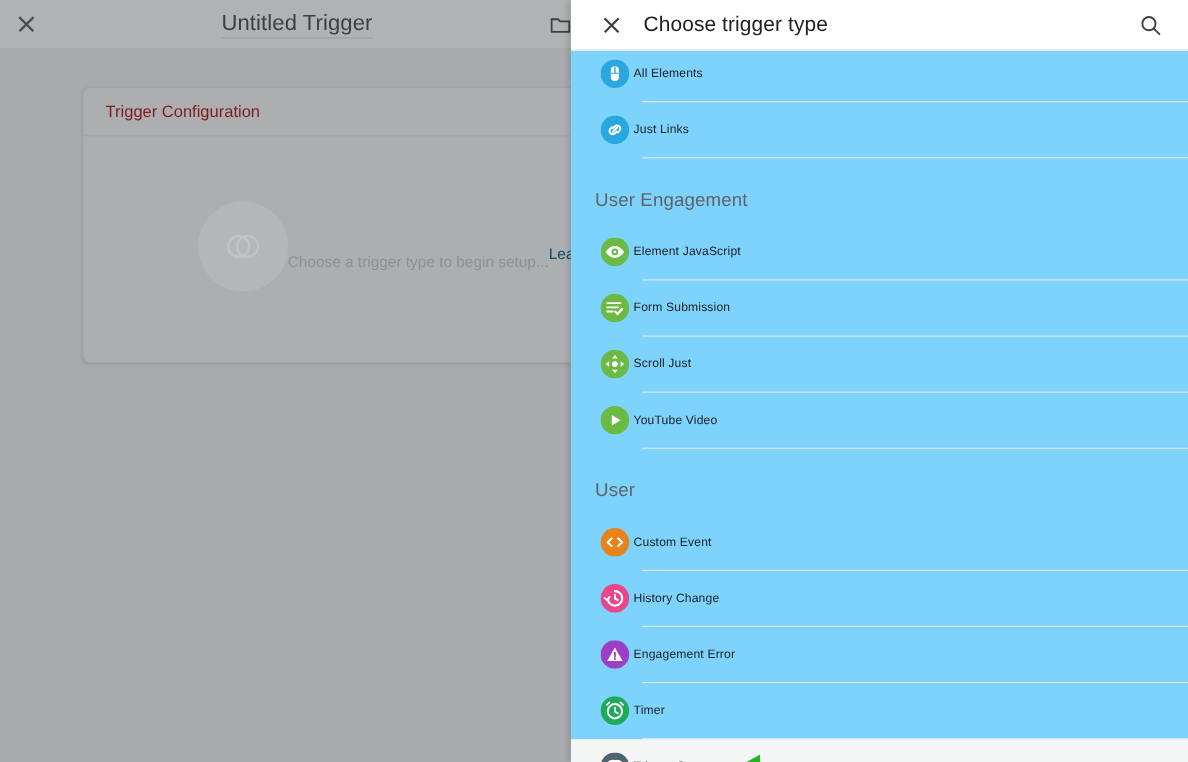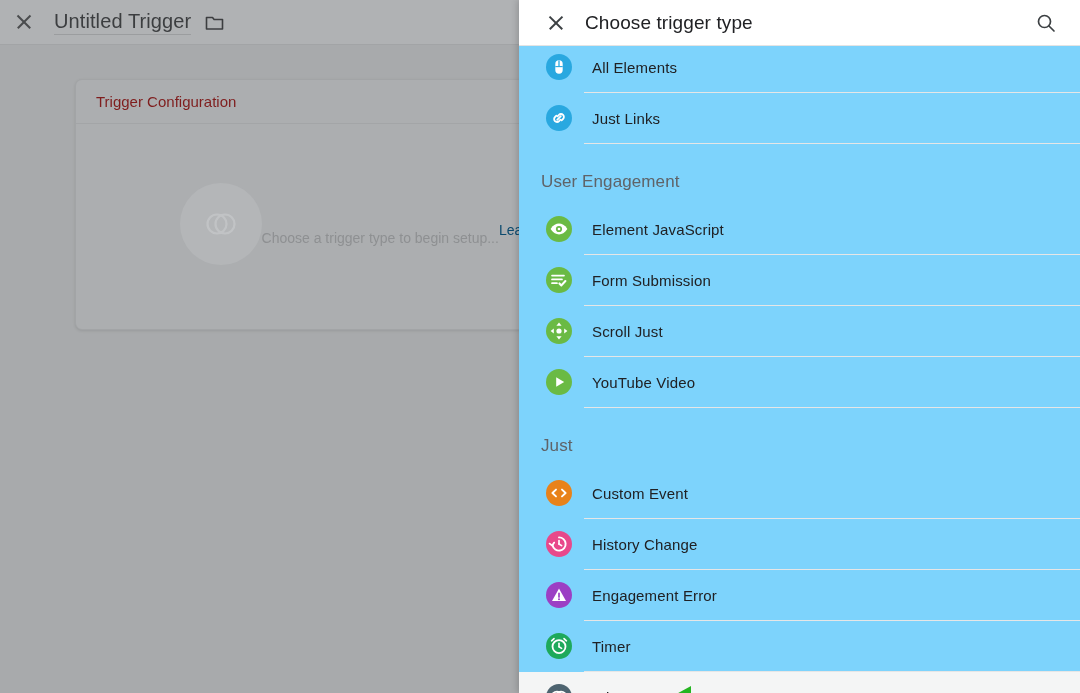--- a/index.html
+++ b/index.html
@@ -14,21 +14,21 @@
   #backdrop {
     position: absolute; left: 0; top: 0;
     width: 1080px; height: 693px;
     background: #a8aaac;
   }
   #bg-header {
     position: absolute; left: 0; top: 0;
     width: 519px; height: 45px;
     background: #b0b2b4;
     border-bottom: 1px solid #a2a4a6;
-    display: flex; align-items: center;
+    display: flex; align-items: center; justify-content: space-between;
   }
   #bg-close {
     width: 20px; height: 20px; margin-left: 14px;
     position: relative; flex: none;
   }
   #bg-close::before, #bg-close::after {
     content: ""; position: absolute; left: 1px; top: 9px;
     width: 18px; height: 1.6px; background: #4a4c4e;
   }
   #bg-close::before { transform: rotate(45deg); }
@@ -119,22 +119,22 @@
   .row {
     height: 50px;
     display: flex; align-items: center;
     padding-left: 27px;
     cursor: pointer; position: relative;
   }
   .row.highlight { background: #f4f5f5; }
   .row-icon { width: 26px; height: 26px; flex: none; }
   .row-icon svg { display: block; }
   .row-label {
-    margin-left: 20px;
-    font-size: 15px; color: #202124; letter-spacing: .15px;
+    margin-left: 4px;
+    font-size: 11px; color: #202124; letter-spacing: .15px;
   }
   .divider {
     height: 1px; background: #e6e6e6;
     margin-left: 65px;
   }
 
   
   #annot-arrow {
     position: absolute; left: 150px; top: 12px;
     width: 72px; height: 28px; pointer-events: none;
@@ -258,21 +258,21 @@
       <div class="row">
         <span class="row-icon">
           <svg width="26" height="26" viewBox="0 0 26 26">
             <circle cx="13" cy="13" r="13" fill="#6aba44"></circle>
             <path d="M10.2 8.2l8 4.8-8 4.8z" fill="#fff"></path>
           </svg>
         </span>
         <span class="row-label">YouTube Video</span>
       </div>
       <div class="divider"></div>
-      <div class="grp-head">Just</div>
+      <div class="grp-head">User</div>
       <div class="row">
         <span class="row-icon">
           <svg width="26" height="26" viewBox="0 0 26 26">
             <circle cx="13" cy="13" r="13" fill="#e8821a"></circle>
             <g fill="none" stroke="#fff" stroke-width="1.9" stroke-linecap="round" stroke-linejoin="round">
               <path d="M10 9.6L6.4 13 10 16.4"></path>
               <path d="M16 9.6L19.6 13 16 16.4"></path>
             </g>
           </svg>
         </span>

